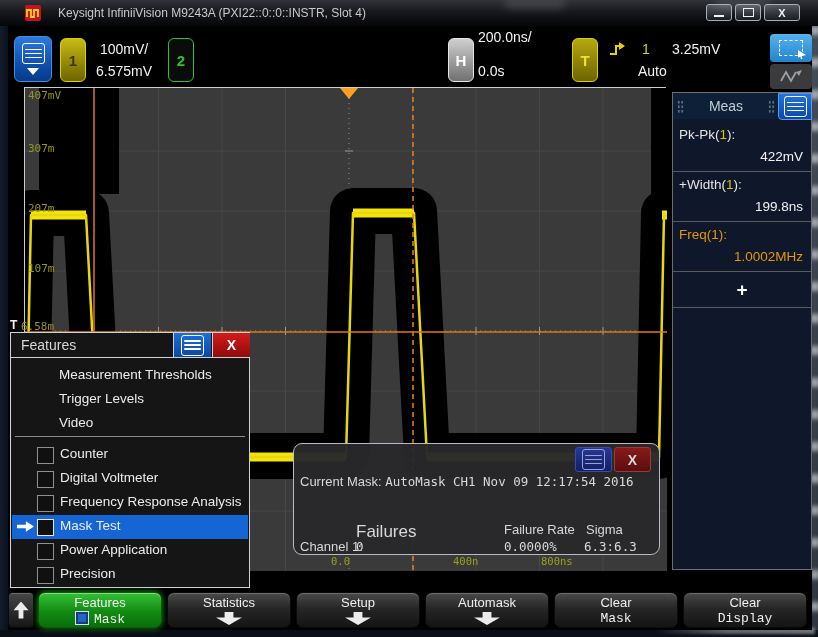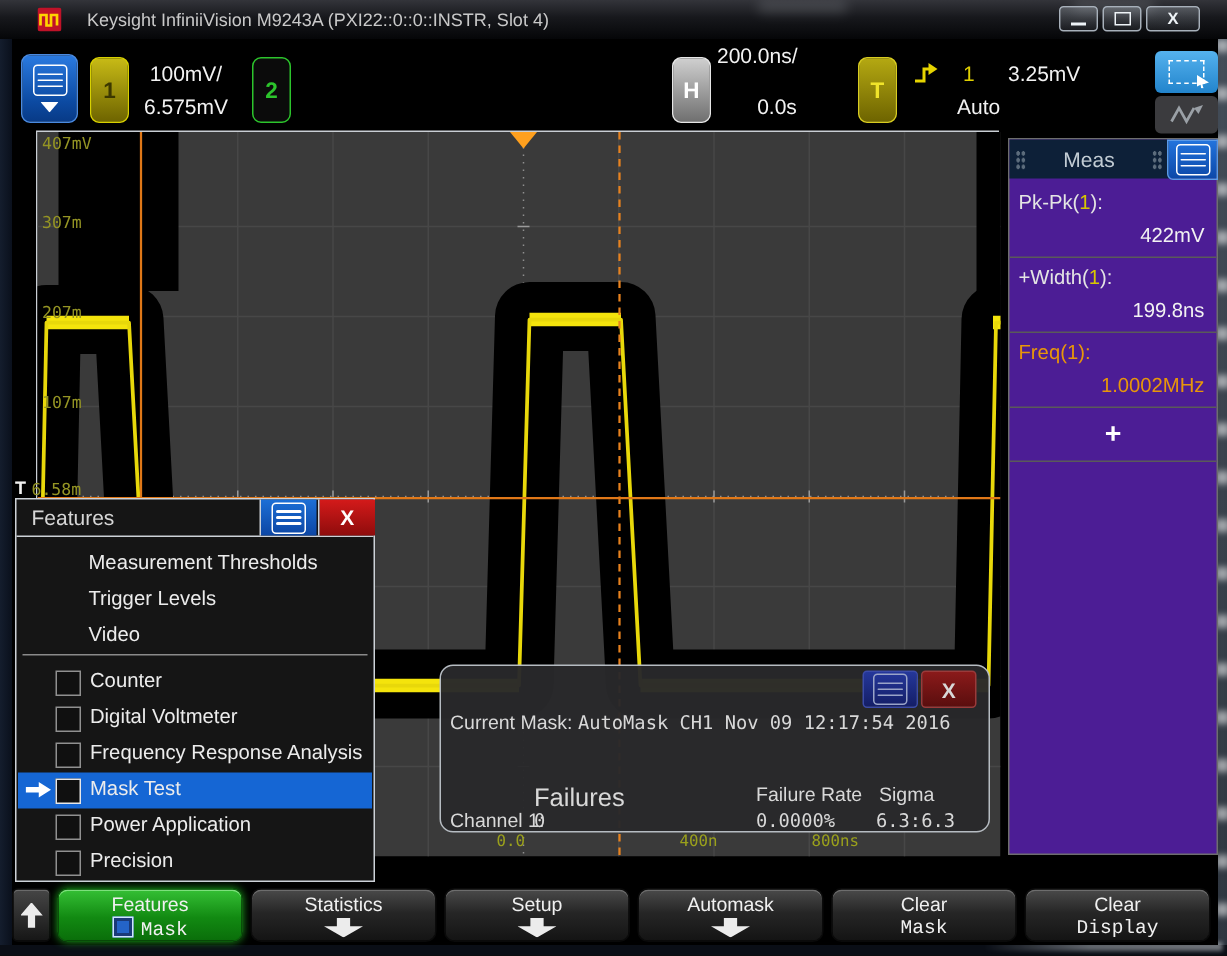--- a/index.html
+++ b/index.html
@@ -53,21 +53,21 @@
   .wavebtn{left:770px;top:64px;width:42px;height:25px;border-radius:4px;background:#3b3b3e;
     display:flex;align-items:center;justify-content:center;}
 
   
   .plot{left:24px;top:87px;width:642px;height:483px;border:1px solid #c9ced4;}
   .ylab{left:3px;font-size:11px;color:#949424;z-index:3;font-family:"DejaVu Sans Mono",monospace;}
   .xlab{top:467px;font-size:10.5px;color:#9aa01c;z-index:3;font-family:"DejaVu Sans Mono",monospace;}
   .tmark{left:-15px;top:230px;font-size:12px;color:#f0f0f0;font-weight:bold;z-index:3;}
 
   
-  .meas{left:672px;top:92px;width:140px;height:478px;background:#4c1d95;border:1px solid #6e6e6e;}
+  .meas{left:672px;top:92px;width:140px;height:478px;background:#0f172a;border:1px solid #6e6e6e;}
   .meas-head{left:0;top:0;width:138px;height:26px;background:#0d2038;display:flex;align-items:center;}
   .grip{width:7px;height:13px;background-image:radial-gradient(#5c6c7c 1.1px,transparent 1.3px);
     background-size:3.5px 4.5px;}
   .meas-title{flex:1;text-align:center;color:#c2ccd4;font-size:14px;}
   .meas-tab{left:105px;top:0;width:34px;height:27px;border:1px solid #5a9ae8;border-radius:0 0 0 4px;
     background:linear-gradient(180deg,#2273dc,#0c48a8);display:flex;align-items:center;justify-content:center;}
   .mlabel{left:6px;font-size:13.5px;color:#e4e4e4;white-space:nowrap;}
   .mvalue{right:8px;font-size:13.5px;color:#f2f2f2;}
   .mdiv{left:0;width:138px;height:1px;background:#5a5a5a;}
   .amber{color:#e8960a;}
@@ -165,21 +165,21 @@
 </div>
 <div class="a tb-line" style="left:88px;top:41px;width:72px;text-align:center">100mV/</div>
 <div class="a tb-line" style="left:88px;top:63px;width:72px;text-align:center">6.575mV</div>
 <div class="a chan-btn ch2" style="left:168px;top:38px">
   <span>2</span>
 </div>
 <div class="a chan-btn hbtn" style="left:448px;top:38px">
   <span>H</span>
 </div>
 <div class="a tb-line" style="left:478px;top:29px;width:80px;text-align:left">200.0ns/</div>
-<div class="a tb-line" style="left:478px;top:63px;width:80px;text-align:center">0.0s</div>
+<div class="a tb-line" style="left:478px;top:63px;width:80px;">0.0s</div>
 <div class="a chan-btn tbtn" style="left:572px;top:38px">
   <span>T</span>
 </div>
 <svg class="a" style="left:608px;top:41px" width="20" height="16">
   <path d="M2 13 H8 V5 H12" stroke="#e6d400" stroke-width="2" fill="none"></path>
   <polygon points="11,1 17,5 11,9" fill="#e6d400"></polygon>
 </svg>
 <div class="a tb-line yellow" style="left:642px;top:41px">1</div>
 <div class="a tb-line" style="left:672px;top:41px">3.25mV</div>
 <div class="a tb-line" style="left:638px;top:63px;width:48px;text-align:left">Auto</div>

